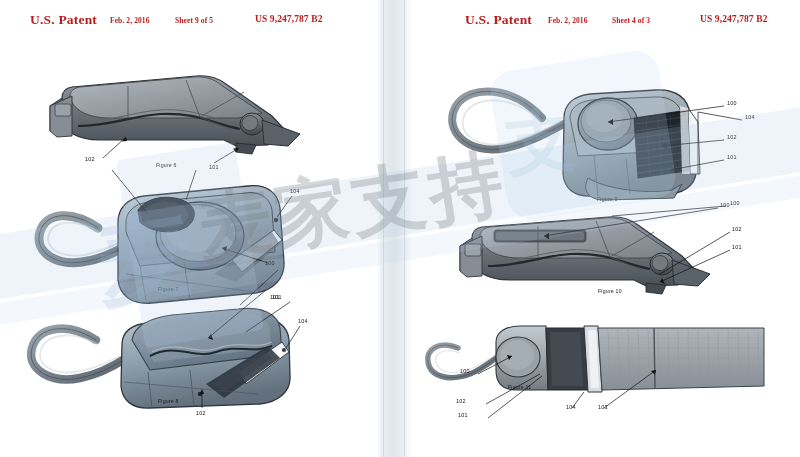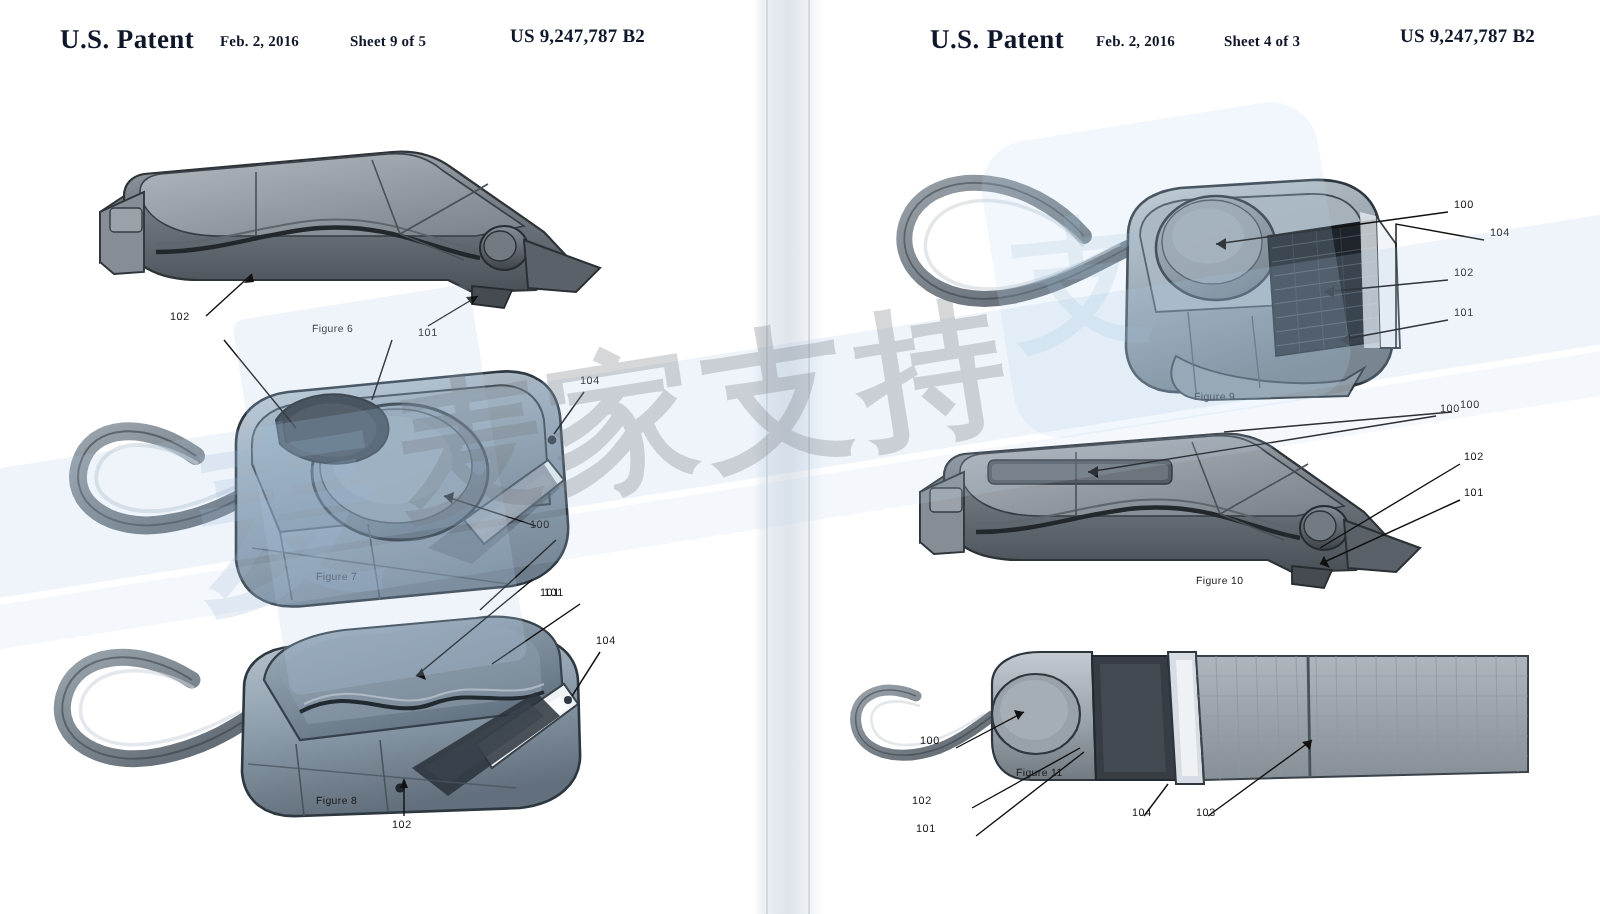--- a/index.html
+++ b/index.html
@@ -51,21 +51,21 @@
 
   
   .pat-header {
     position: absolute;
     top: 12px;
     left: 0;
     width: 100%;
     height: 22px;
     white-space: nowrap;
   }
-  .pat-header span { position: absolute; color: #0f172a; }
+  .pat-header span { position: absolute; color: #b91c1c; }
   .hdr-title {
     font-weight: bold;
     font-size: 13.5px;
     letter-spacing: .2px;
   }
   .hdr-date, .hdr-sheet {
     font-weight: bold;
     font-size: 7.5px;
     top: 4px;
     letter-spacing: .1px;

